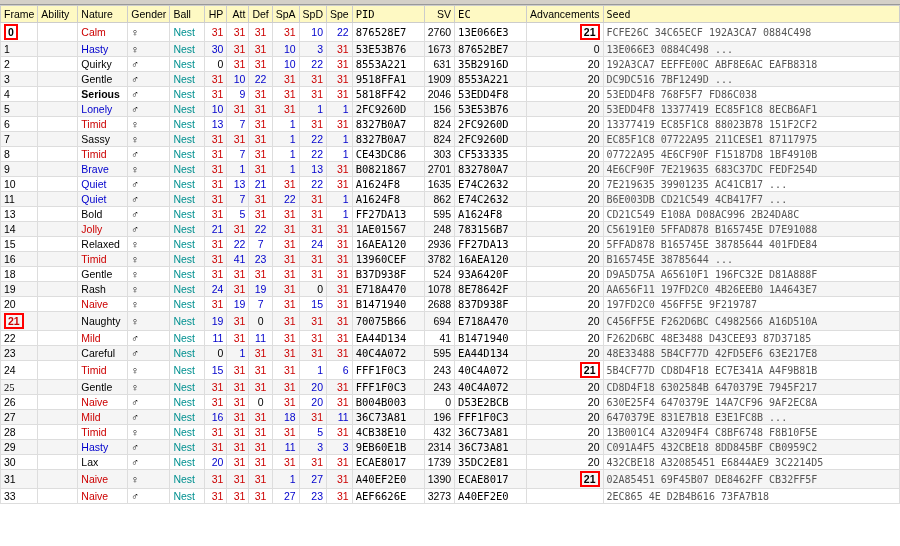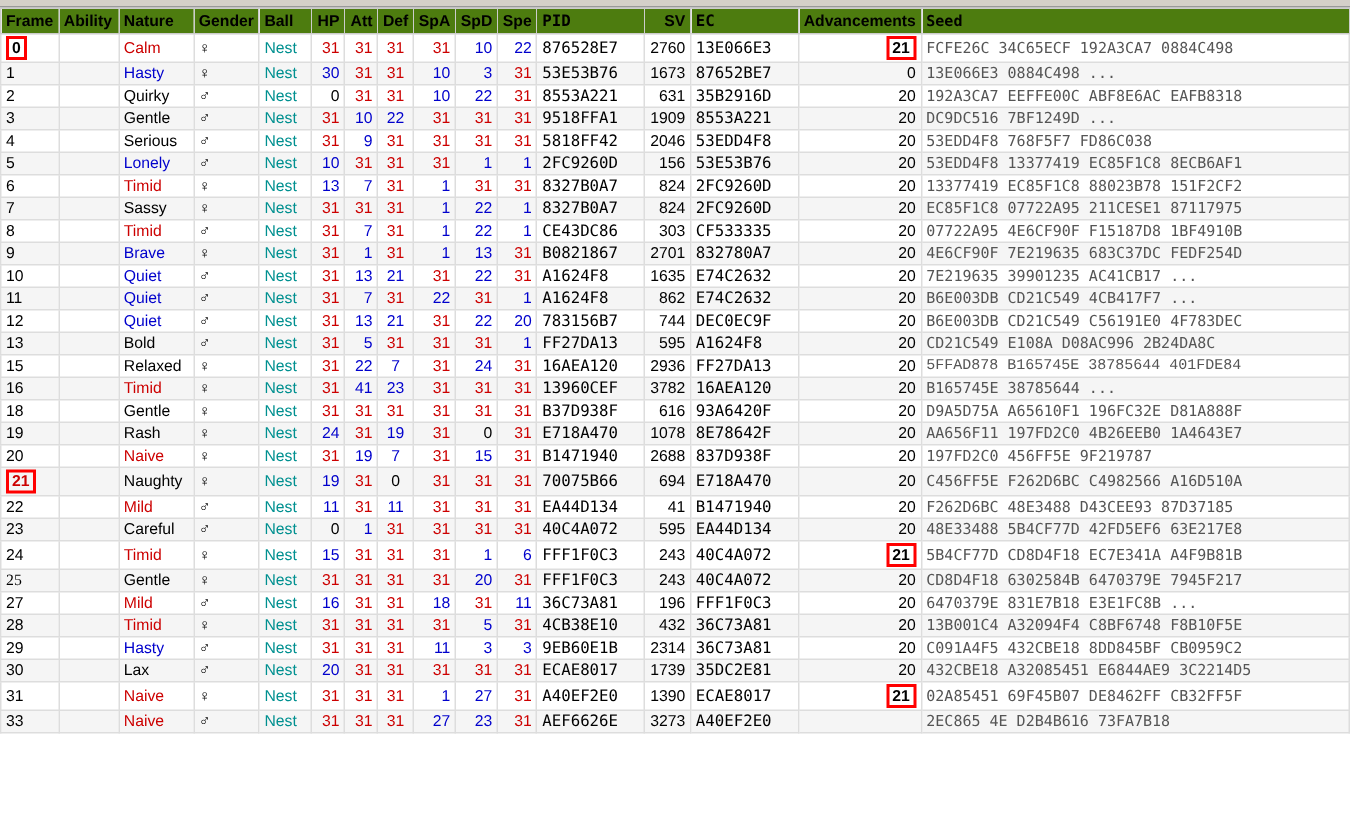--- a/index.html
+++ b/index.html
@@ -29,22 +29,22 @@
       background: #e8e8e8;
       position: sticky;
       top: 0;
       z-index: 10;
     }
     thead th {
       border: 1px solid #ccc;
       padding: 2px 3px;
       text-align: left;
       white-space: nowrap;
-      font-weight: bold;
-      background: #4d7c0f;
+      font-weight: normal;
+      background: #fef9c3;
       font-size: 10.5px;
     }
     tbody tr {
       height: 14px;
     }
     tbody tr:nth-child(even) {
       background: #f5f5f5;
     }
     td {
       border: 1px solid #ddd;
@@ -166,21 +166,21 @@
             <td class="col-spe" style="color: rgb(204, 0, 0);">31</td>
             <td class="col-pid">9518FFA1</td>
             <td class="col-sv">1909</td>
             <td class="col-ec">8553A221</td>
             <td class="col-adv">20</td>
             <td class="col-seed" style="color: rgb(85, 85, 85);">DC9DC516 7BF1249D ...</td>
           </tr>
           <tr>
             <td class="col-frame" style="color: rgb(0, 0, 0);">4</td>
             <td class="col-ability"></td>
-            <td class="col-nature" style="color: rgb(0, 0, 0);">Serious</td>
+            <td class="col-nature" style="color: rgb(0, 0, 0); font-weight: bold;">Serious</td>
             <td class="col-gender">♂</td>
             <td class="col-ball" style="color: rgb(0, 144, 144);">Nest</td>
             <td class="col-hp" style="color: rgb(204, 0, 0);">31</td>
             <td class="col-att" style="color: rgb(0, 0, 204);">9</td>
             <td class="col-def" style="color: rgb(204, 0, 0);">31</td>
             <td class="col-spa" style="color: rgb(204, 0, 0);">31</td>
             <td class="col-spd" style="color: rgb(204, 0, 0);">31</td>
             <td class="col-spe" style="color: rgb(204, 0, 0);">31</td>
             <td class="col-pid">5818FF42</td>
             <td class="col-sv">2046</td>
@@ -308,72 +308,72 @@
             <td class="col-spa" style="color: rgb(0, 0, 204);">22</td>
             <td class="col-spd" style="color: rgb(204, 0, 0);">31</td>
             <td class="col-spe" style="color: rgb(0, 0, 204);">1</td>
             <td class="col-pid">A1624F8</td>
             <td class="col-sv">862</td>
             <td class="col-ec">E74C2632</td>
             <td class="col-adv">20</td>
             <td class="col-seed" style="color: rgb(85, 85, 85);">B6E003DB CD21C549 4CB417F7 ...</td>
           </tr>
           <tr>
-            <td class="col-frame" style="color: rgb(0, 0, 0);">12</td>
-            <td class="col-ability"></td>
-            <td class="col-nature" style="color: rgb(0, 0, 204);">Quiet</td>
-            <td class="col-gender">♂</td>
-            <td class="col-ball" style="color: rgb(0, 144, 144);">Nest</td>
-            <td class="col-hp" style="color: rgb(204, 0, 0);">31</td>
-            <td class="col-att" style="color: rgb(0, 0, 204);">13</td>
-            <td class="col-def" style="color: rgb(0, 0, 204);">21</td>
-            <td class="col-spa" style="color: rgb(204, 0, 0);">31</td>
-            <td class="col-spd" style="color: rgb(0, 0, 204);">22</td>
-            <td class="col-spe" style="color: rgb(0, 0, 204);">20</td>
-            <td class="col-pid">783156B7</td>
-            <td class="col-sv">744</td>
-            <td class="col-ec">DEC0EC9F</td>
-            <td class="col-adv">20</td>
-            <td class="col-seed" style="color: rgb(85, 85, 85);">B6E003DB CD21C549 C56191E0 4F783DEC</td>
-          </tr>
-          <tr>
             <td class="col-frame" style="color: rgb(0, 0, 0);">13</td>
             <td class="col-ability"></td>
             <td class="col-nature" style="color: rgb(0, 0, 0);">Bold</td>
             <td class="col-gender">♂</td>
             <td class="col-ball" style="color: rgb(0, 144, 144);">Nest</td>
             <td class="col-hp" style="color: rgb(204, 0, 0);">31</td>
             <td class="col-att" style="color: rgb(0, 0, 204);">5</td>
             <td class="col-def" style="color: rgb(204, 0, 0);">31</td>
             <td class="col-spa" style="color: rgb(204, 0, 0);">31</td>
             <td class="col-spd" style="color: rgb(204, 0, 0);">31</td>
             <td class="col-spe" style="color: rgb(0, 0, 204);">1</td>
             <td class="col-pid">FF27DA13</td>
             <td class="col-sv">595</td>
             <td class="col-ec">A1624F8</td>
             <td class="col-adv">20</td>
             <td class="col-seed" style="color: rgb(85, 85, 85);">CD21C549 E108A D08AC996 2B24DA8C</td>
           </tr>
           <tr>
+            <td class="col-frame" style="color: rgb(0, 0, 0);">14</td>
+            <td class="col-ability"></td>
+            <td class="col-nature" style="color: rgb(204, 0, 0);">Jolly</td>
+            <td class="col-gender">♂</td>
+            <td class="col-ball" style="color: rgb(0, 144, 144);">Nest</td>
+            <td class="col-hp" style="color: rgb(0, 0, 204);">21</td>
+            <td class="col-att" style="color: rgb(204, 0, 0);">31</td>
+            <td class="col-def" style="color: rgb(0, 0, 204);">22</td>
+            <td class="col-spa" style="color: rgb(204, 0, 0);">31</td>
+            <td class="col-spd" style="color: rgb(204, 0, 0);">31</td>
+            <td class="col-spe" style="color: rgb(204, 0, 0);">31</td>
+            <td class="col-pid">1AE01567</td>
+            <td class="col-sv">248</td>
+            <td class="col-ec">783156B7</td>
+            <td class="col-adv">20</td>
+            <td class="col-seed" style="color: rgb(85, 85, 85);">C56191E0 5FFAD878 B165745E D7E91088</td>
+          </tr>
+          <tr>
             <td class="col-frame" style="color: rgb(0, 0, 0);">15</td>
             <td class="col-ability"></td>
             <td class="col-nature" style="color: rgb(0, 0, 0);">Relaxed</td>
             <td class="col-gender">♀</td>
             <td class="col-ball" style="color: rgb(0, 144, 144);">Nest</td>
             <td class="col-hp" style="color: rgb(204, 0, 0);">31</td>
             <td class="col-att" style="color: rgb(0, 0, 204);">22</td>
             <td class="col-def" style="color: rgb(0, 0, 204);">7</td>
             <td class="col-spa" style="color: rgb(204, 0, 0);">31</td>
             <td class="col-spd" style="color: rgb(0, 0, 204);">24</td>
             <td class="col-spe" style="color: rgb(204, 0, 0);">31</td>
             <td class="col-pid">16AEA120</td>
             <td class="col-sv">2936</td>
             <td class="col-ec">FF27DA13</td>
             <td class="col-adv">20</td>
-            <td class="col-seed" style="color: rgb(85, 85, 85); font-family: Liberation Mono, monospace;">5FFAD878 B165745E 38785644 401FDE84</td>
+            <td class="col-seed" style="color: rgb(85, 85, 85);">5FFAD878 B165745E 38785644 401FDE84</td>
           </tr>
           <tr>
             <td class="col-frame" style="color: rgb(0, 0, 0);">16</td>
             <td class="col-ability"></td>
             <td class="col-nature" style="color: rgb(204, 0, 0);">Timid</td>
             <td class="col-gender">♀</td>
             <td class="col-ball" style="color: rgb(0, 144, 144);">Nest</td>
             <td class="col-hp" style="color: rgb(204, 0, 0);">31</td>
             <td class="col-att" style="color: rgb(0, 0, 204);">41</td>
             <td class="col-def" style="color: rgb(0, 0, 204);">23</td>
@@ -392,21 +392,21 @@
             <td class="col-nature" style="color: rgb(0, 0, 0);">Gentle</td>
             <td class="col-gender">♀</td>
             <td class="col-ball" style="color: rgb(0, 144, 144);">Nest</td>
             <td class="col-hp" style="color: rgb(204, 0, 0);">31</td>
             <td class="col-att" style="color: rgb(204, 0, 0);">31</td>
             <td class="col-def" style="color: rgb(204, 0, 0);">31</td>
             <td class="col-spa" style="color: rgb(204, 0, 0);">31</td>
             <td class="col-spd" style="color: rgb(204, 0, 0);">31</td>
             <td class="col-spe" style="color: rgb(204, 0, 0);">31</td>
             <td class="col-pid">B37D938F</td>
-            <td class="col-sv">616</td>
+            <td class="col-sv">524</td>
             <td class="col-ec">93A6420F</td>
             <td class="col-adv">20</td>
             <td class="col-seed" style="color: rgb(85, 85, 85);">D9A5D75A A65610F1 196FC32E D81A888F</td>
           </tr>
           <tr>
             <td class="col-frame" style="color: rgb(0, 0, 0);">19</td>
             <td class="col-ability"></td>
             <td class="col-nature" style="color: rgb(0, 0, 0);">Rash</td>
             <td class="col-gender">♀</td>
             <td class="col-ball" style="color: rgb(0, 144, 144);">Nest</td>
@@ -524,20 +524,38 @@
             <td class="col-spa" style="color: rgb(204, 0, 0);">31</td>
             <td class="col-spd" style="color: rgb(0, 0, 204);">20</td>
             <td class="col-spe" style="color: rgb(204, 0, 0);">31</td>
             <td class="col-pid">FFF1F0C3</td>
             <td class="col-sv">243</td>
             <td class="col-ec">40C4A072</td>
             <td class="col-adv">20</td>
             <td class="col-seed" style="color: rgb(85, 85, 85);">CD8D4F18 6302584B 6470379E 7945F217</td>
           </tr>
           <tr>
+            <td class="col-frame" style="color: rgb(0, 0, 0);">26</td>
+            <td class="col-ability"></td>
+            <td class="col-nature" style="color: rgb(204, 0, 0);">Naive</td>
+            <td class="col-gender">♂</td>
+            <td class="col-ball" style="color: rgb(0, 144, 144);">Nest</td>
+            <td class="col-hp" style="color: rgb(204, 0, 0);">31</td>
+            <td class="col-att" style="color: rgb(204, 0, 0);">31</td>
+            <td class="col-def" style="color: rgb(0, 0, 0);">0</td>
+            <td class="col-spa" style="color: rgb(204, 0, 0);">31</td>
+            <td class="col-spd" style="color: rgb(0, 0, 204);">20</td>
+            <td class="col-spe" style="color: rgb(204, 0, 0);">31</td>
+            <td class="col-pid">B004B003</td>
+            <td class="col-sv">0</td>
+            <td class="col-ec">D53E2BCB</td>
+            <td class="col-adv">20</td>
+            <td class="col-seed" style="color: rgb(85, 85, 85);">630E25F4 6470379E 14A7CF96 9AF2EC8A</td>
+          </tr>
+          <tr>
             <td class="col-frame" style="color: rgb(0, 0, 0);">27</td>
             <td class="col-ability"></td>
             <td class="col-nature" style="color: rgb(204, 0, 0);">Mild</td>
             <td class="col-gender">♂</td>
             <td class="col-ball" style="color: rgb(0, 144, 144);">Nest</td>
             <td class="col-hp" style="color: rgb(0, 0, 204);">16</td>
             <td class="col-att" style="color: rgb(204, 0, 0);">31</td>
             <td class="col-def" style="color: rgb(204, 0, 0);">31</td>
             <td class="col-spa" style="color: rgb(0, 0, 204);">18</td>
             <td class="col-spd" style="color: rgb(204, 0, 0);">31</td>

